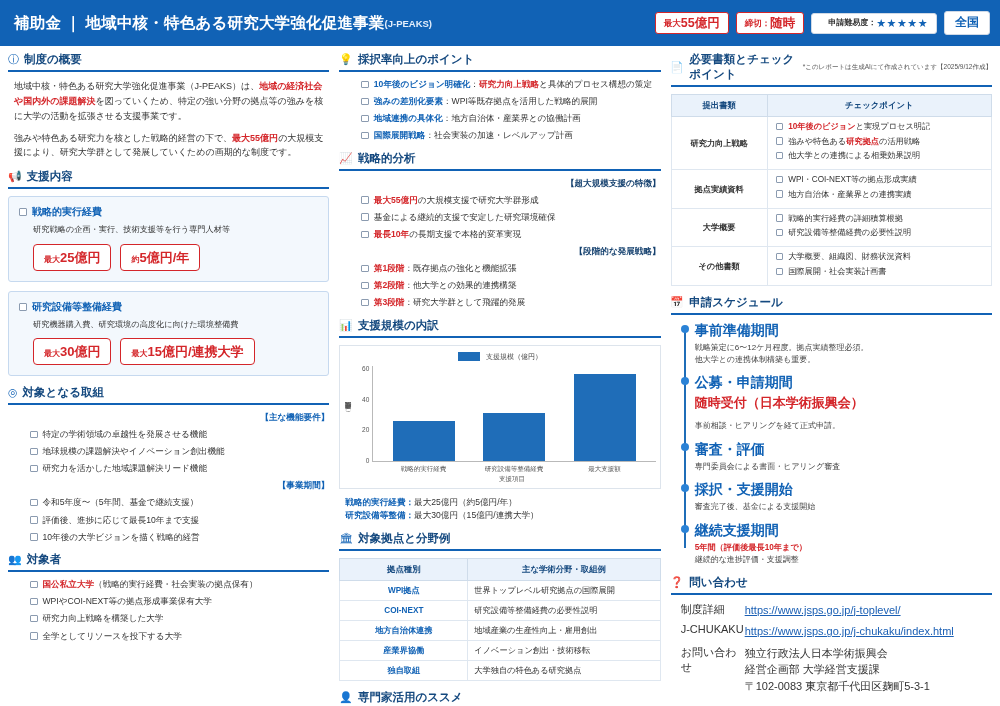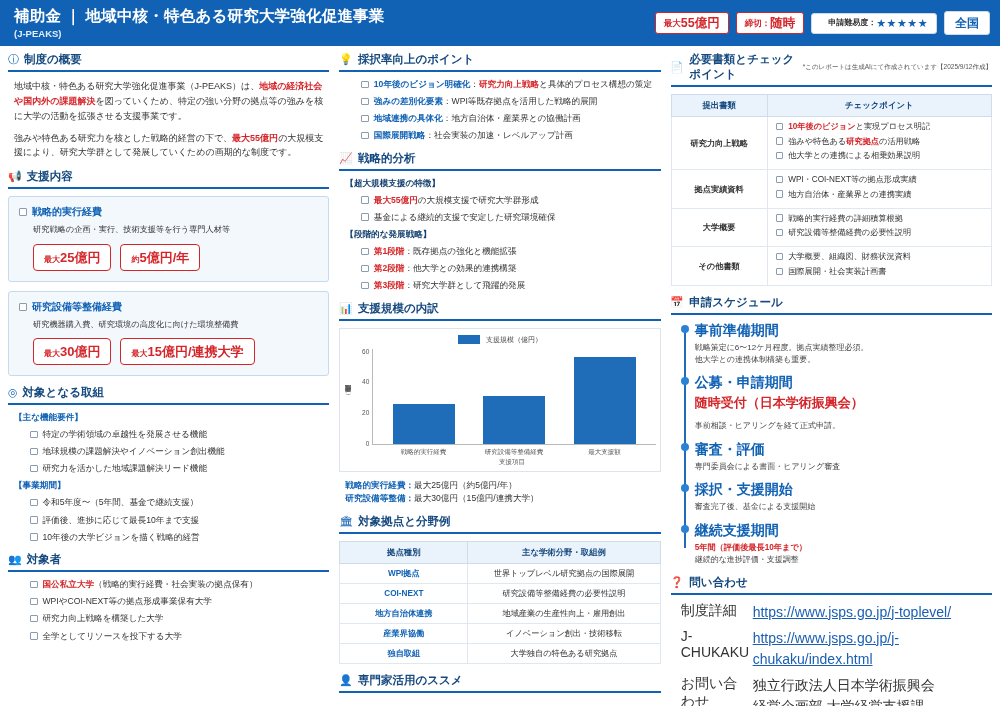--- a/index.html
+++ b/index.html
@@ -14,21 +14,21 @@
 
   
   .header {
     height: 46px;
     background: #1162b5;
     display: flex;
     align-items: center;
     justify-content: space-between;
     padding: 0 10px 0 14px;
   }
-  .header-left { display: flex; flex-direction: column; justify-content: flex-end; }
+  .header-left { display: flex; justify-content: flex-end; }
   .header-title {
     color: #ffffff;
     font-size: 15.5px;
     font-weight: bold;
     letter-spacing: .2px;
     line-height: 1.1;
   }
   .header-sub {
     color: #e3eefc;
     font-size: 9.5px;
@@ -46,21 +46,21 @@
     display: flex;
     align-items: center;
     line-height: 1;
   }
   .badge-red { border: 1.5px solid #d4262a; color: #d4262a; }
   .badge-red .big { font-size: 12.5px; }
   .badge-red .sm { font-size: 8.5px; }
   .badge-plain { border: 1px solid #cfd9e6; color: #1162b5; }
   .badge-plain .lbl { font-size: 8px; color: #333; margin-left: 8px; }
   .badge-plain .stars { color: #1162b5; font-size: 11px; letter-spacing: .5px; }
-  .badge-region { border: 1px solid #cfd9e6; color: #1162b5; font-size: 12px; padding: 5px 10px; }
+  .badge-region { border: 1px solid #cfd9e6; color: #1162b5; font-size: 12px; padding: 5px 10px; font-family: Liberation Mono, monospace; }
 
   
   .columns {
     display: flex;
     padding: 6px 8px 0 8px;
     gap: 10px;
     height: 660px;
   }
   .col { width: 324px; }
 
@@ -117,20 +117,21 @@
     border: 1px solid #8b9bb0;
     border-radius: 1px;
     margin-top: 1.5px;
     background: #fff;
   }
   .grp-label {
     font-size: 8.6px;
     font-weight: bold;
     color: #1162b5;
     margin: 2px 0 5px 6px;
+    text-align: right;
   }
   .grp-label.dark { color: #14406e; }
 
   
   .card {
     border: 1px solid #c6d9ef;
     background: #f3f8fd;
     border-radius: 3px;
     padding: 8px 10px 10px 10px;
     margin-bottom: 9px;
@@ -255,21 +256,20 @@
     color: #15497f;
     font-weight: bold;
     padding: 5px 4px;
     font-size: 8.4px;
   }
   table.tbl td {
     border: 1px solid #dfe7f0;
     padding: 4px 6px;
     vertical-align: middle;
     color: #333;
-    text-align: center;
   }
   table.tbl td.key {
     color: #1162b5;
     font-weight: bold;
     text-align: center;
     width: 96px;
     background: #fff;
   }
   table.tbl td.key.dark { color: #333; }
   td .clist li { margin-bottom: 3.5px; padding-left: 2px; font-size: 8.2px; }
@@ -307,21 +307,21 @@
   }
   .tl-red-small {
     font-size: 8.2px;
     font-weight: bold;
     color: #d4262a;
     margin-bottom: 1px;
   }
   .tl-desc { font-size: 8px; color: #444; line-height: 1.45; }
 
   
-  .contact-row { display: flex; font-size: 14px; margin-bottom: 5px; gap: 8px; }
+  .contact-row { display: flex; font-size: 11px; margin-bottom: 5px; }
   .contact-label { width: 74px; color: #333; flex: 0 0 auto; padding-left: 10px; }
   .contact-val { color: #333; line-height: 1.5; }
   .contact-link { color: #1a5fb4; text-decoration: underline; }
 </style>
 </head>
 <body>
 
 <div class="header">
   <div class="header-left">
     <div class="header-title">補助金 ｜ 地域中核・特色ある研究大学強化促進事業</div>
@@ -501,20 +501,24 @@
       </div>
       <div class="grp-label dark">【超大規模支援の特徴】</div>
       <ul class="clist">
         <li>
             <span class="cbox"></span>
             <span><span class="hl-red">最大55億円</span><span>の大規模支援で研究大学群形成</span></span>
           </li>
         <li>
             <span class="cbox"></span>
             <span>基金による継続的支援で安定した研究環境確保</span>
+          </li>
+        <li>
+            <span class="cbox"></span>
+            <span><span class="hl-red">最長10年</span><span>の長期支援で本格的変革実現</span></span>
           </li>
       </ul>
       <div class="grp-label dark">【段階的な発展戦略】</div>
       <ul class="clist">
         <li>
             <span class="cbox"></span>
             <span><span class="hl-red">第1段階</span><span>：既存拠点の強化と機能拡張</span></span>
           </li>
         <li>
             <span class="cbox"></span>

